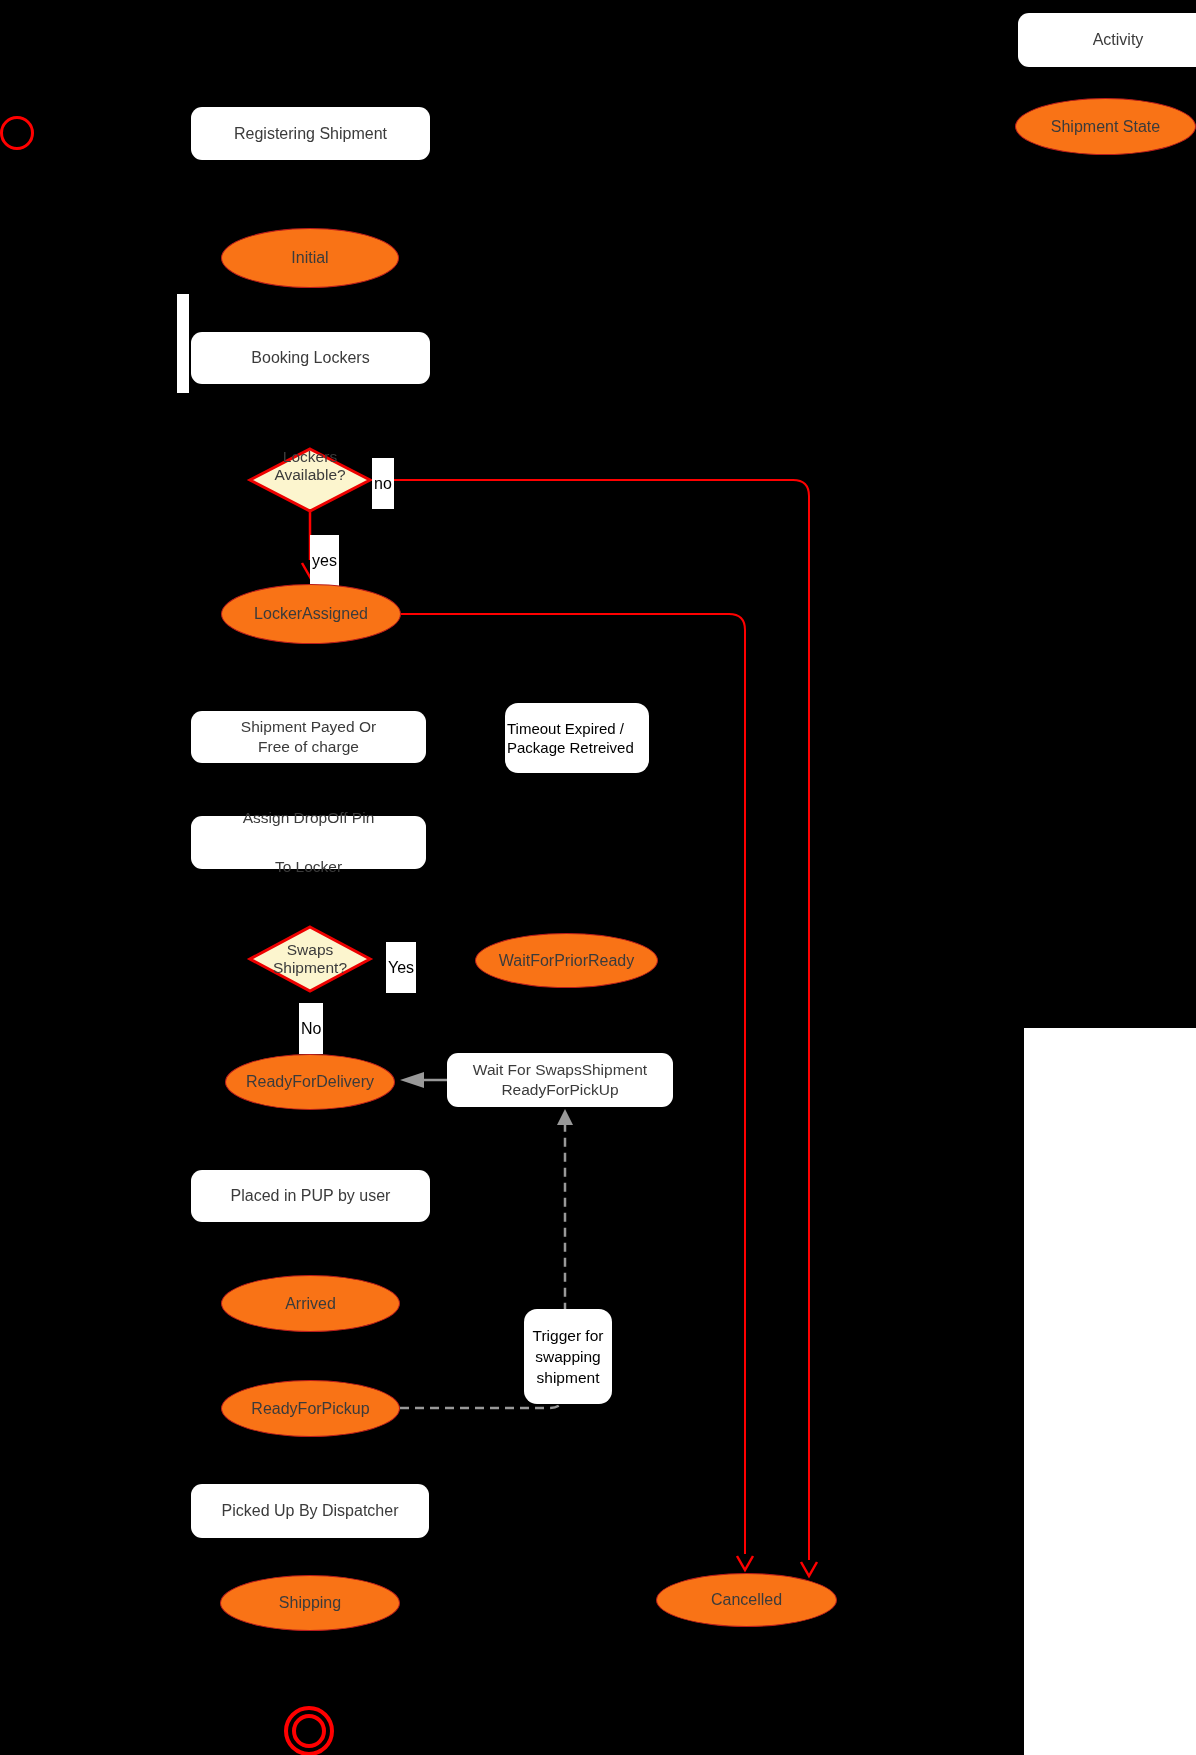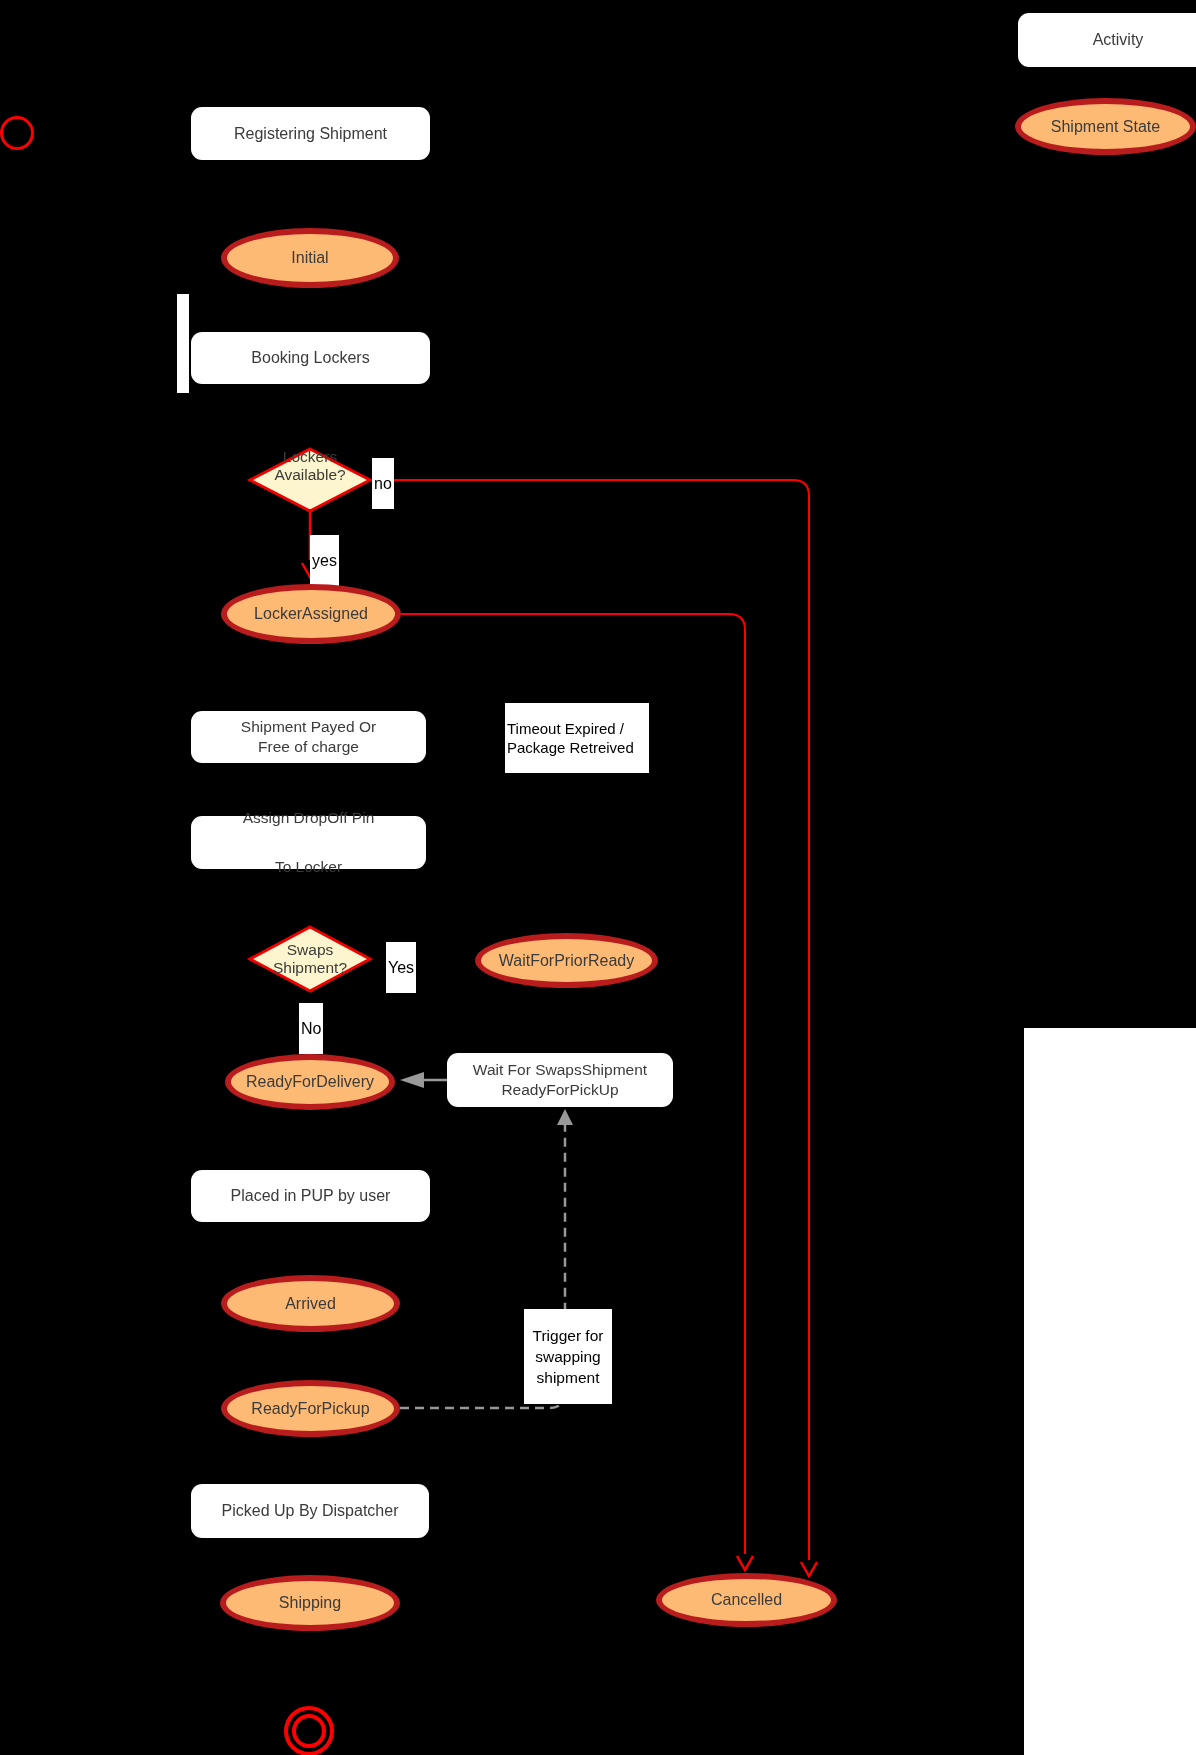--- a/index.html
+++ b/index.html
@@ -7,34 +7,34 @@
     position:relative;width:1196px;height:1755px;background:#000;
     overflow:hidden;font-family:"Liberation Sans",sans-serif;
   }
   .layer{position:absolute;left:0;top:0;pointer-events:none;}
   .act{
     position:absolute;background:#fff;border-radius:11px;color:#3b3b3b;
     display:flex;flex-direction:column;align-items:center;justify-content:center;
     text-align:center;font-size:16px;line-height:20px;
   }
   .state{
-    position:absolute;background:#fdba74;border:6px solid #b91c1c;border-radius:50%;
+    position:absolute;background:#f97316;border:1px solid #b91c1c;border-radius:50%;
     color:#3b3b3b;display:flex;align-items:center;justify-content:center;
     text-align:center;font-size:16px;box-sizing:border-box;
   }
   .dtext{
     position:absolute;color:#3b3b3b;font-size:15.5px;line-height:18px;
     text-align:center;display:flex;flex-direction:column;align-items:center;justify-content:center;
   }
   .lbl{
     position:absolute;background:#fff;color:#000;font-size:16px;line-height:19px;
     padding:16px 2px;white-space:nowrap;
   }
   .lbl.small{font-size:15px;}
-  .lbl.multi{white-space:normal;}
+  .lbl.multi{white-space:normal;border-radius:13px;}
   .bar{position:absolute;background:#fff;}
   .panel{position:absolute;background:#fff;}
   .start-node{
     position:absolute;left:0;top:116px;width:28px;height:28px;
     border:3px solid #f00;border-radius:50%;background:transparent;
   }
   .end-node{
     position:absolute;left:284px;top:1706px;width:42px;height:42px;
     border:4px solid #f00;border-radius:50%;
     display:flex;align-items:center;justify-content:center;

